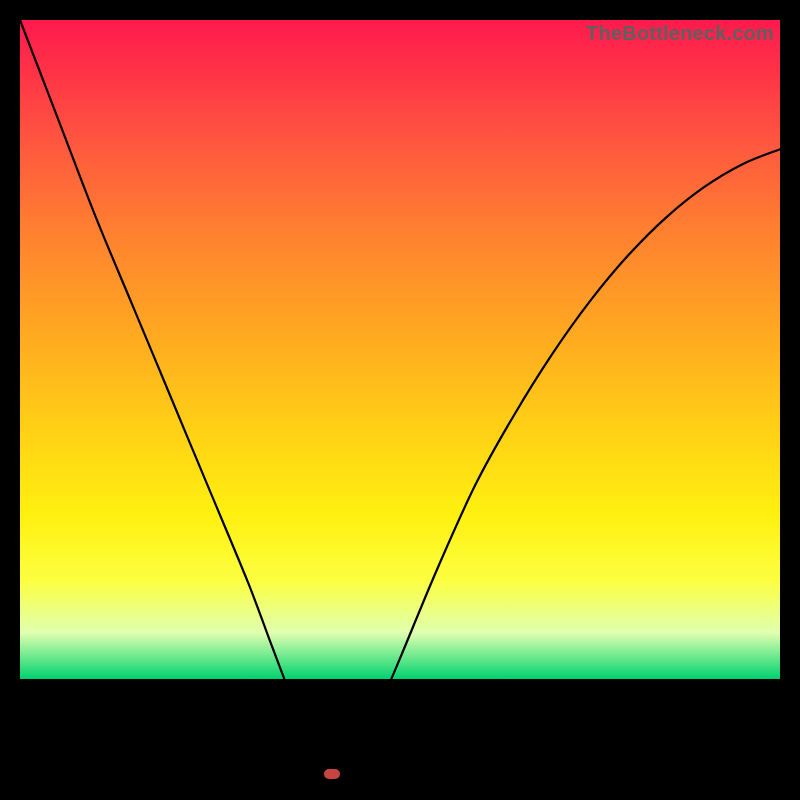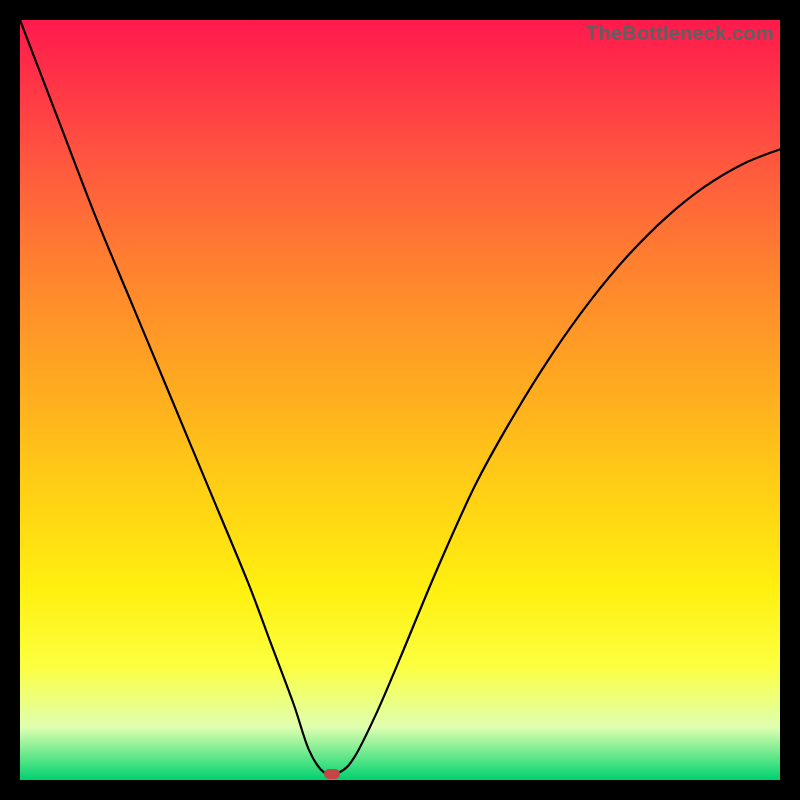--- a/index.html
+++ b/index.html
@@ -8,21 +8,21 @@
     width: 800px;
     height: 800px;
     background: #000;
     position: relative;
   }
   .plot-area {
     position: absolute;
     left: 20px;
     top: 20px;
     width: 760px;
-    height: 760px;
+    height: 659px;
     background: linear-gradient(to bottom,
       #ff1a4d 0%,
       #ff3347 8%,
       #ff5540 18%,
       #ff8030 32%,
       #ffaa20 48%,
       #ffd015 62%,
       #fff010 75%,
       #fcff40 85%,
       #e0ffb0 93%,

